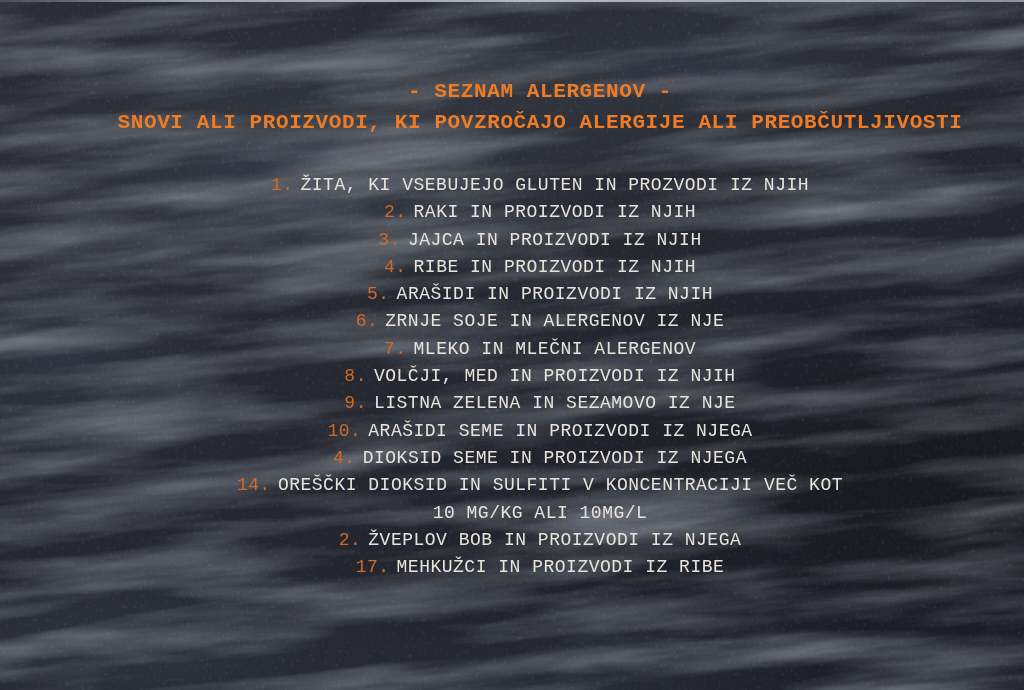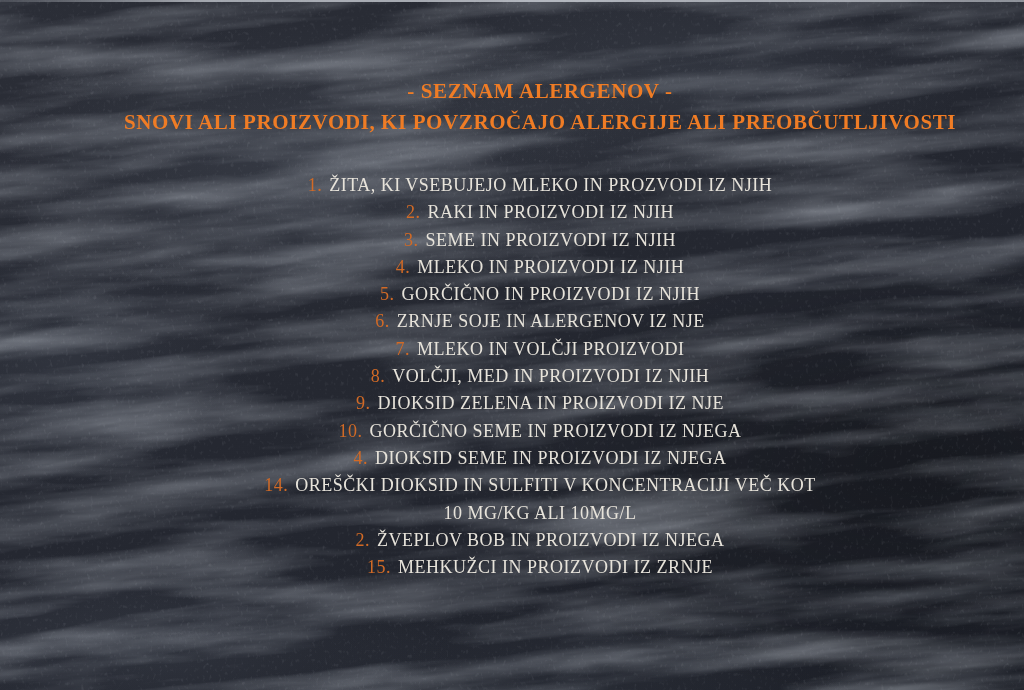--- a/index.html
+++ b/index.html
@@ -5,21 +5,21 @@
   html, body {
     margin: 0;
     padding: 0;
     background: #111319;
   }
   .screen {
     position: relative;
     width: 1024px;
     height: 690px;
     overflow: hidden;
-    font-family: Liberation Serif, serif;
+    font-family: Liberation Mono, monospace;
     -webkit-font-smoothing: antialiased;
   }
   
   .board {
     position: absolute;
     inset: 0;
     background:
       radial-gradient(ellipse 560px 230px at 32% 24%, rgba(132,141,156,0.16), rgba(132,141,156,0) 62%),
       radial-gradient(ellipse 470px 170px at 66% 11%, rgba(126,136,151,0.13), rgba(126,136,151,0) 62%),
       radial-gradient(ellipse 320px 220px at 6% 52%, rgba(120,130,146,0.11), rgba(120,130,146,0) 60%),
@@ -104,30 +104,30 @@
   </svg>
 
   <div class="top-edge"></div>
 
   <div class="content">
     <div class="title-block">
       <div class="title-line">- SEZNAM ALERGENOV -</div>
       <div class="title-line">SNOVI ALI PROIZVODI, KI POVZROČAJO ALERGIJE ALI PREOBČUTLJIVOSTI</div>
     </div>
     <div class="allergen-list">
-        <div class="row"><span class="num">1.</span><span class="txt">ŽITA, KI VSEBUJEJO MLEKO IN PROZVODI IZ NJIH</span></div>
+        <div class="row"><span class="num">1.</span><span class="txt">ŽITA, KI VSEBUJEJO GLUTEN IN PROZVODI IZ NJIH</span></div>
         <div class="row"><span class="num">2.</span><span class="txt">RAKI IN PROIZVODI IZ NJIH</span></div>
-        <div class="row"><span class="num">3.</span><span class="txt">SEME IN PROIZVODI IZ NJIH</span></div>
-        <div class="row"><span class="num">4.</span><span class="txt">MLEKO IN PROIZVODI IZ NJIH</span></div>
-        <div class="row"><span class="num">5.</span><span class="txt">GORČIČNO IN PROIZVODI IZ NJIH</span></div>
+        <div class="row"><span class="num">3.</span><span class="txt">JAJCA IN PROIZVODI IZ NJIH</span></div>
+        <div class="row"><span class="num">4.</span><span class="txt">RIBE IN PROIZVODI IZ NJIH</span></div>
+        <div class="row"><span class="num">5.</span><span class="txt">ARAŠIDI IN PROIZVODI IZ NJIH</span></div>
         <div class="row"><span class="num">6.</span><span class="txt">ZRNJE SOJE IN ALERGENOV IZ NJE</span></div>
-        <div class="row"><span class="num">7.</span><span class="txt">MLEKO IN VOLČJI PROIZVODI</span></div>
+        <div class="row"><span class="num">7.</span><span class="txt">MLEKO IN MLEČNI ALERGENOV</span></div>
         <div class="row"><span class="num">8.</span><span class="txt">VOLČJI, MED IN PROIZVODI IZ NJIH</span></div>
-        <div class="row"><span class="num">9.</span><span class="txt">DIOKSID ZELENA IN PROIZVODI IZ NJE</span></div>
-        <div class="row"><span class="num">10.</span><span class="txt">GORČIČNO SEME IN PROIZVODI IZ NJEGA</span></div>
+        <div class="row"><span class="num">9.</span><span class="txt">LISTNA ZELENA IN SEZAMOVO IZ NJE</span></div>
+        <div class="row"><span class="num">10.</span><span class="txt">ARAŠIDI SEME IN PROIZVODI IZ NJEGA</span></div>
         <div class="row"><span class="num">4.</span><span class="txt">DIOKSID SEME IN PROIZVODI IZ NJEGA</span></div>
         <div class="row"><span class="num">14.</span><span class="txt">OREŠČKI DIOKSID IN SULFITI V KONCENTRACIJI VEČ KOT</span></div>
         <div class="row cont">10 MG/KG ALI 10MG/L</div>
         <div class="row"><span class="num">2.</span><span class="txt">ŽVEPLOV BOB IN PROIZVODI IZ NJEGA</span></div>
-        <div class="row"><span class="num">15.</span><span class="txt">MEHKUŽCI IN PROIZVODI IZ ZRNJE</span></div>
+        <div class="row"><span class="num">17.</span><span class="txt">MEHKUŽCI IN PROIZVODI IZ RIBE</span></div>
       </div>
   </div>
 </div>
 
 </body></html>

